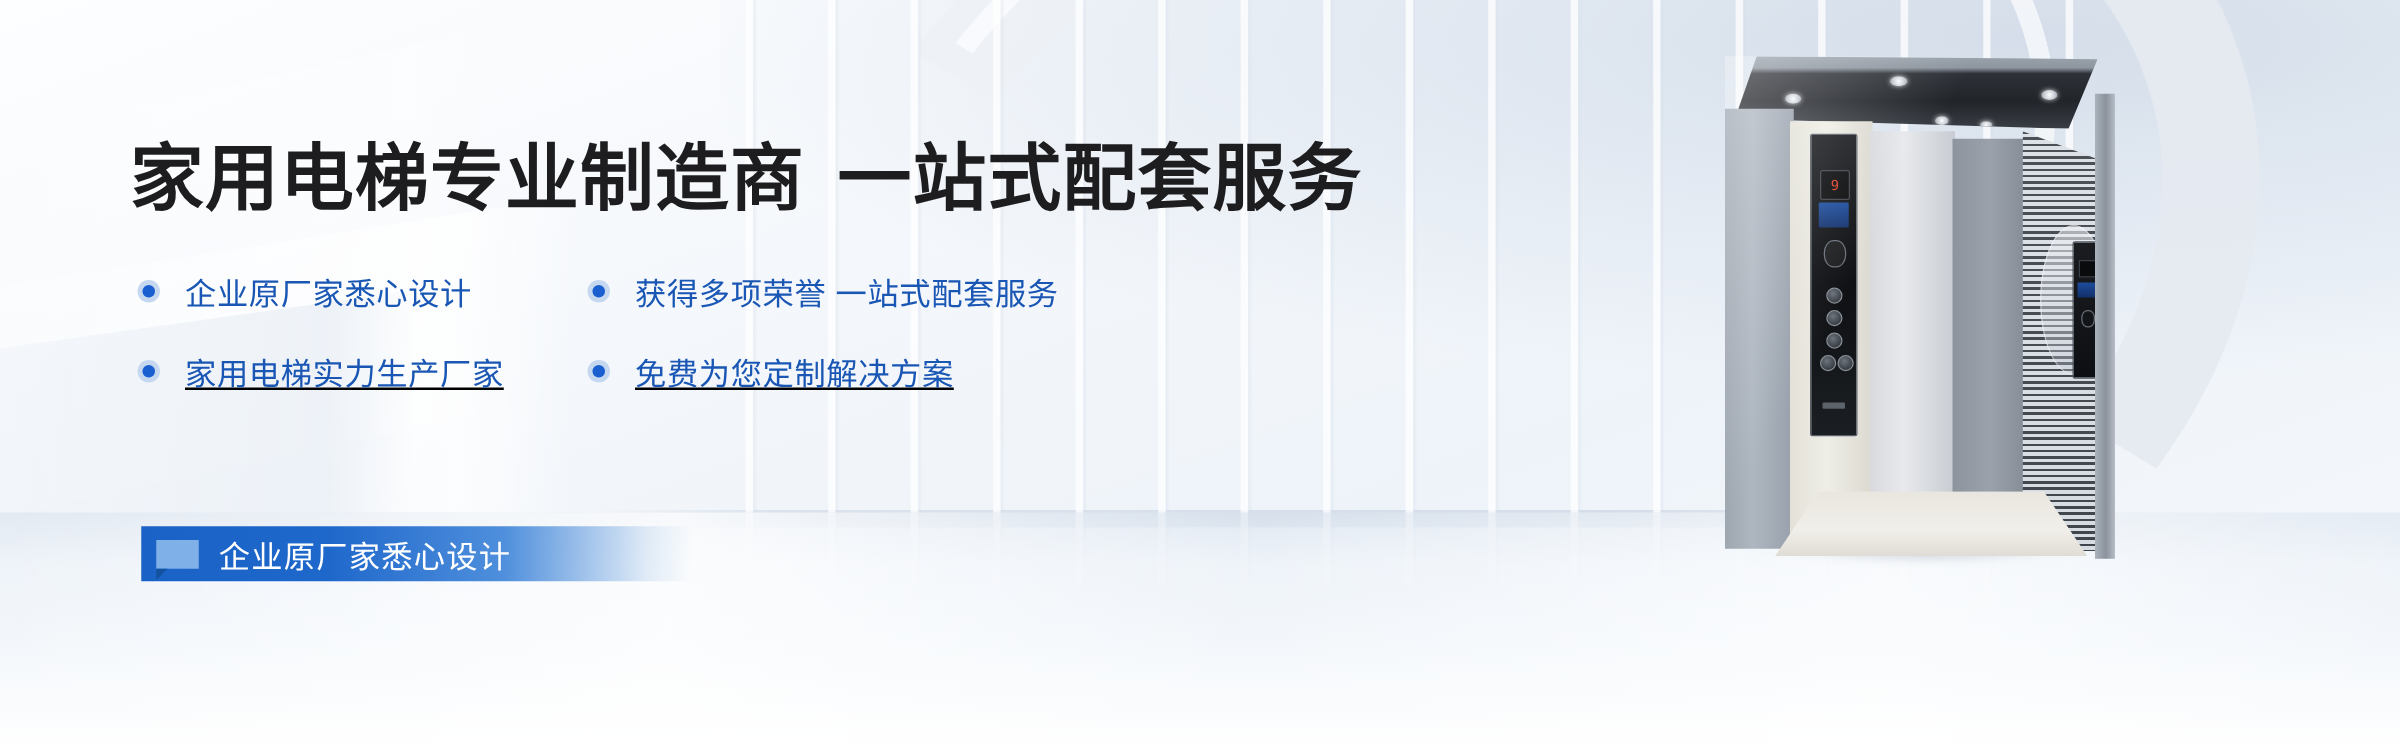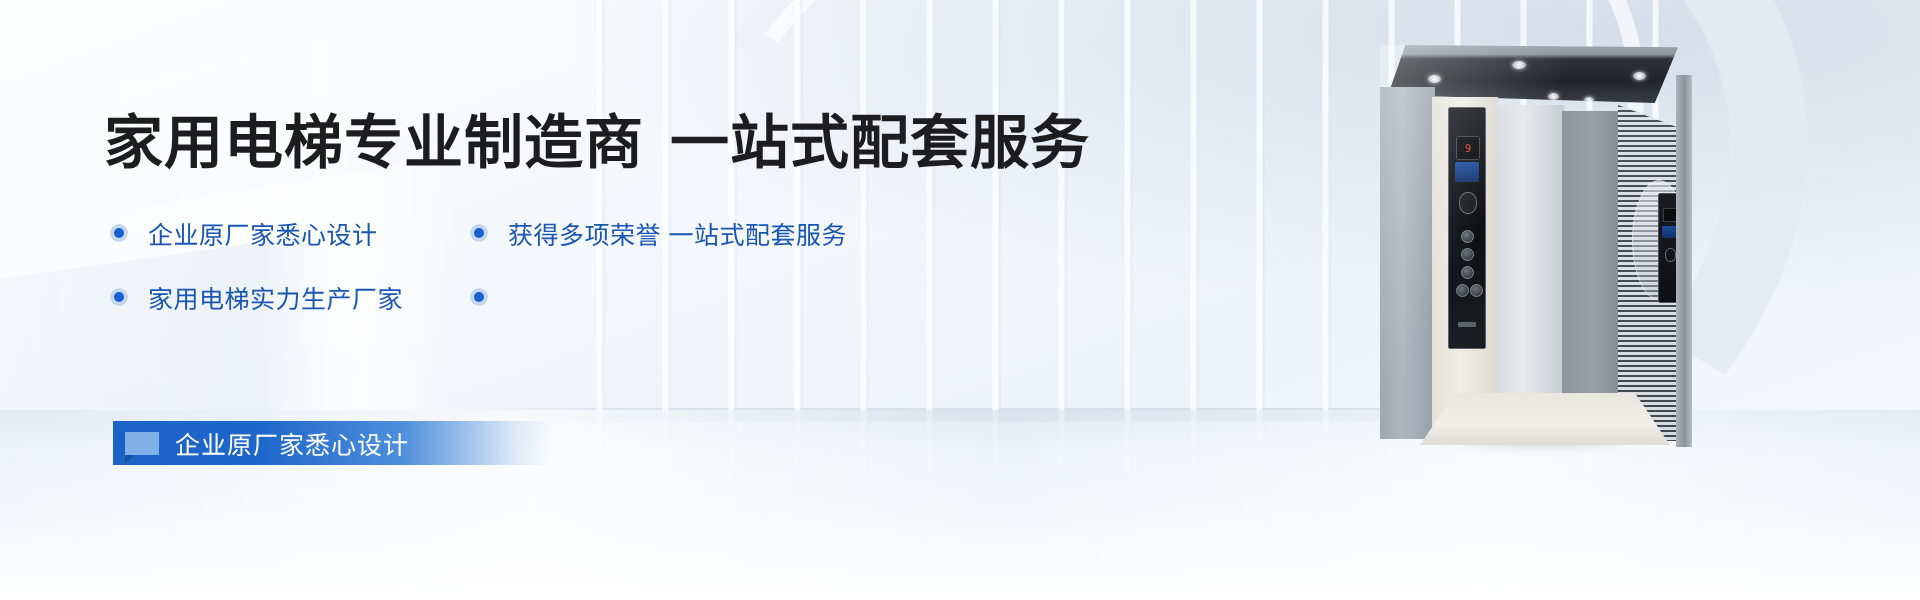--- a/index.html
+++ b/index.html
@@ -121,21 +121,21 @@
     white-space:nowrap;
     line-height:1.15;
   }
   .headline .gap{display:inline-block;width:26px;}
 
   .features{
     position:absolute;left:110px;top:215px;
     width:840px;
   }
   .feature-row{display:flex;}
-  .feature-row + .feature-row{margin-top:28px;}
+  .feature-row + .feature-row{margin-top:28px;text-decoration:underline;}
   .feature{
     display:flex;align-items:center;
     font-size:25px;color:#1a57b5;
     letter-spacing:.5px;
     white-space:nowrap;
   }
   .feature.col-a{width:360px;}
   .feature.col-b{width:420px;}
   .dot{
     flex:none;
@@ -361,20 +361,21 @@
         </div>
       </div>
 
       <div class="feature-row">
         <div class="feature col-a">
           <span class="dot"></span>
           <span>家用电梯实力生产厂家</span>
         </div>
         <div class="feature col-b">
           <span class="dot"></span>
+          <span>免费为您定制解决方案</span>
         </div>
       </div>
 
     </div>
 
     <div class="ribbon">
       <span class="ribbon-flag"></span>
       <span class="ribbon-text">企业原厂家悉心设计</span>
     </div>
 

